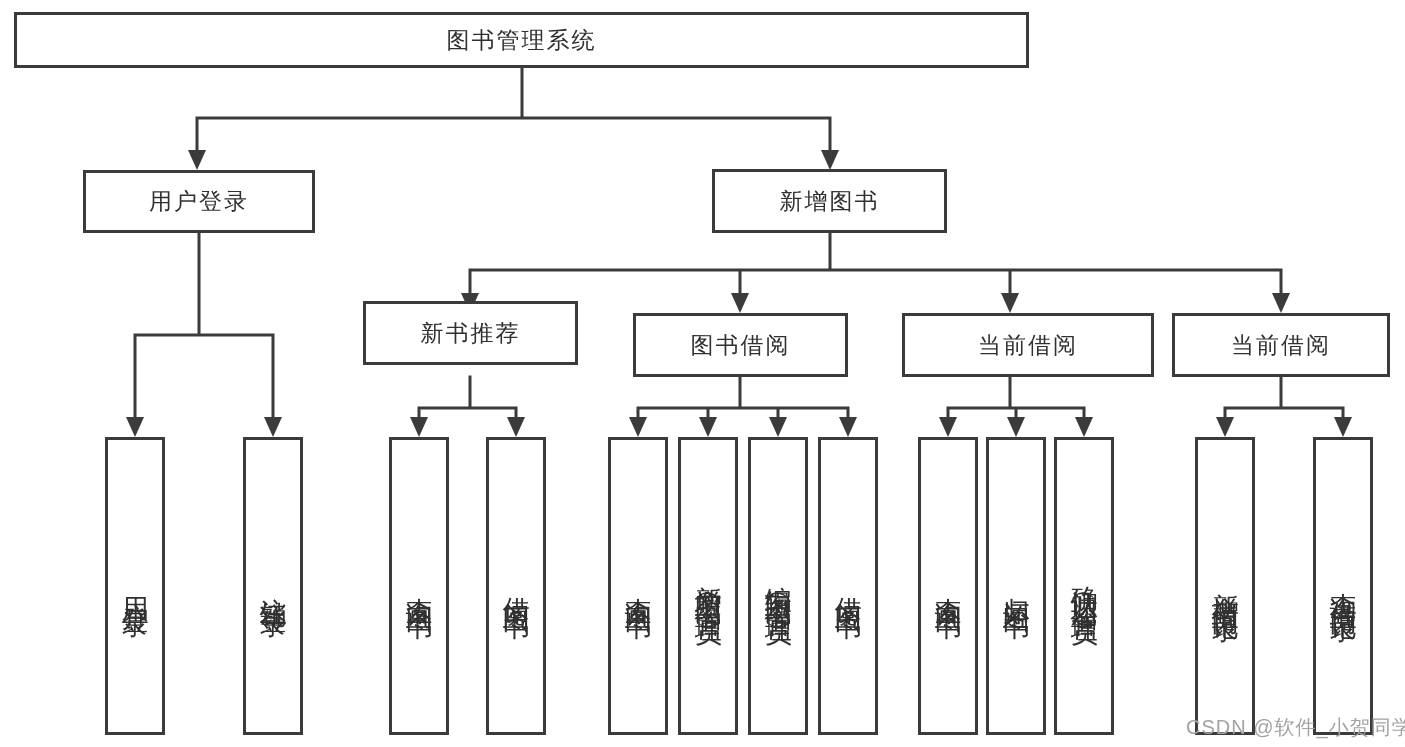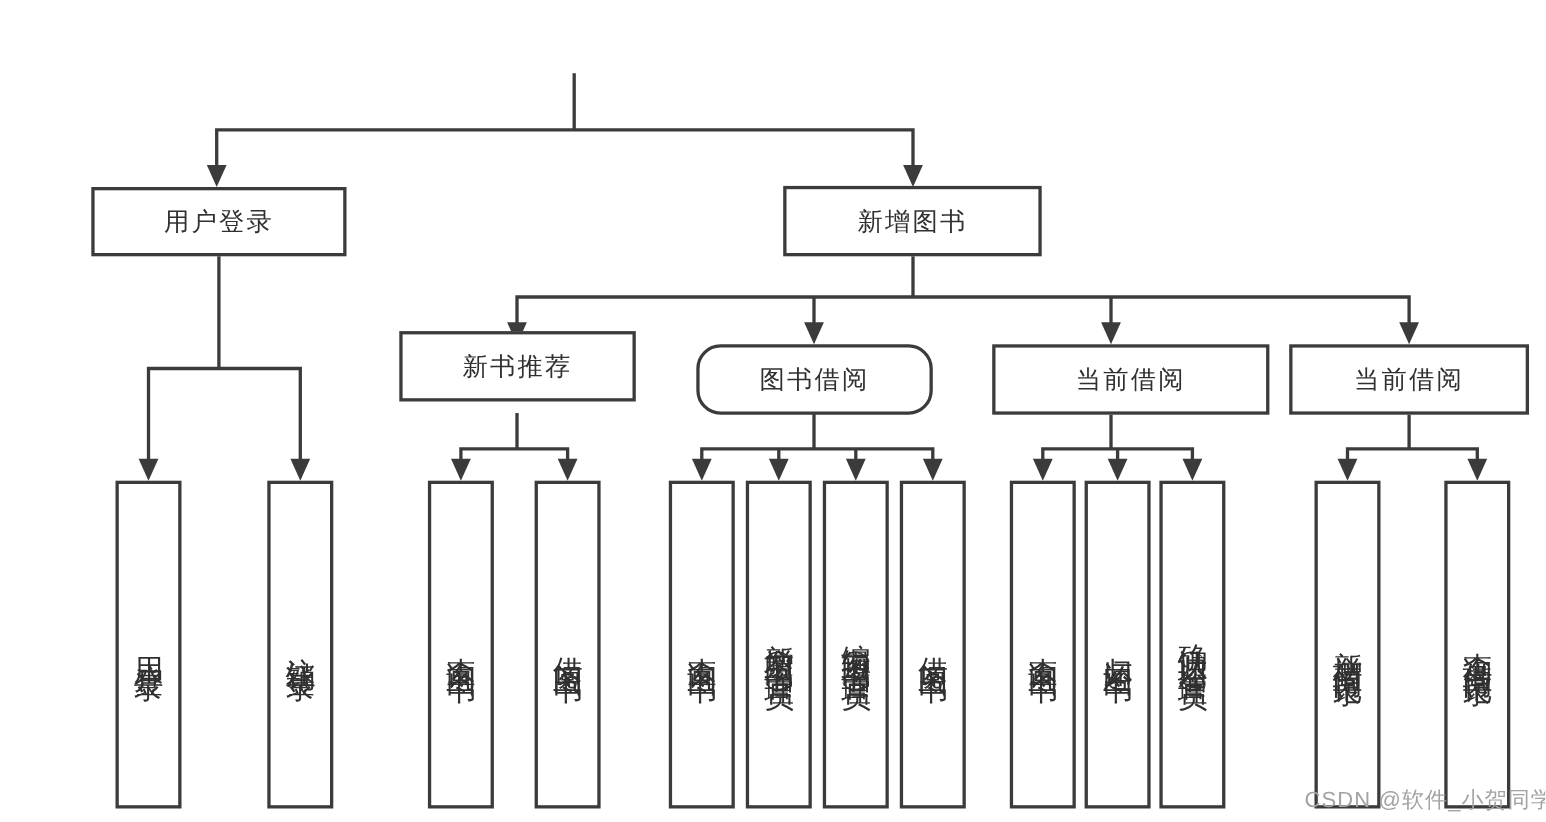--- a/index.html
+++ b/index.html
@@ -106,26 +106,27 @@
       <polygon points="769,417 787,417 778,437"></polygon>
       <polygon points="839,417 857,417 848,437"></polygon>
       <polygon points="939,417 957,417 948,437"></polygon>
       <polygon points="1007,417 1025,417 1016,437"></polygon>
       <polygon points="1075,417 1093,417 1084,437"></polygon>
       <polygon points="1216,417 1234,417 1225,437"></polygon>
       <polygon points="1334,417 1352,417 1343,437"></polygon>
     </g>
   </svg>
 
+  <div class="box hlabel" style="left:14px; top:12px; width:1015px; height:56px;">图书管理系统</div>
 
   <div class="box hlabel" style="left:83px; top:170px; width:232px; height:63px;">用户登录</div>
   <div class="box hlabel" style="left:712px; top:169px; width:235px; height:64px;">新增图书</div>
 
   <div class="box hlabel" style="left:363px; top:301px; width:215px; height:64px;">新书推荐</div>
-  <div class="box hlabel" style="left:633px; top:313px; width:215px; height:64px;border-radius:22px;">图书借阅</div>
+  <div class="box hlabel" style="left:633px; top:313px; width:215px; height:64px;">图书借阅</div>
   <div class="box hlabel" style="left:902px; top:313px; width:252px; height:64px;">当前借阅</div>
   <div class="box hlabel" style="left:1172px; top:313px; width:218px; height:64px;">当前借阅</div>
 
   <div class="box leaf" style="left:105px; top:437px; width:60px; height:298px;">用户登录</div>
   <div class="box leaf" style="left:243px; top:437px; width:60px; height:298px;">注销登录</div>
 
   <div class="box leaf" style="left:389px; top:437px; width:60px; height:298px;">查询图书</div>
   <div class="box leaf" style="left:486px; top:437px; width:60px; height:298px;">借阅图书</div>
 
   <div class="box leaf" style="left:608px; top:437px; width:60px; height:298px;">查询图书</div>

